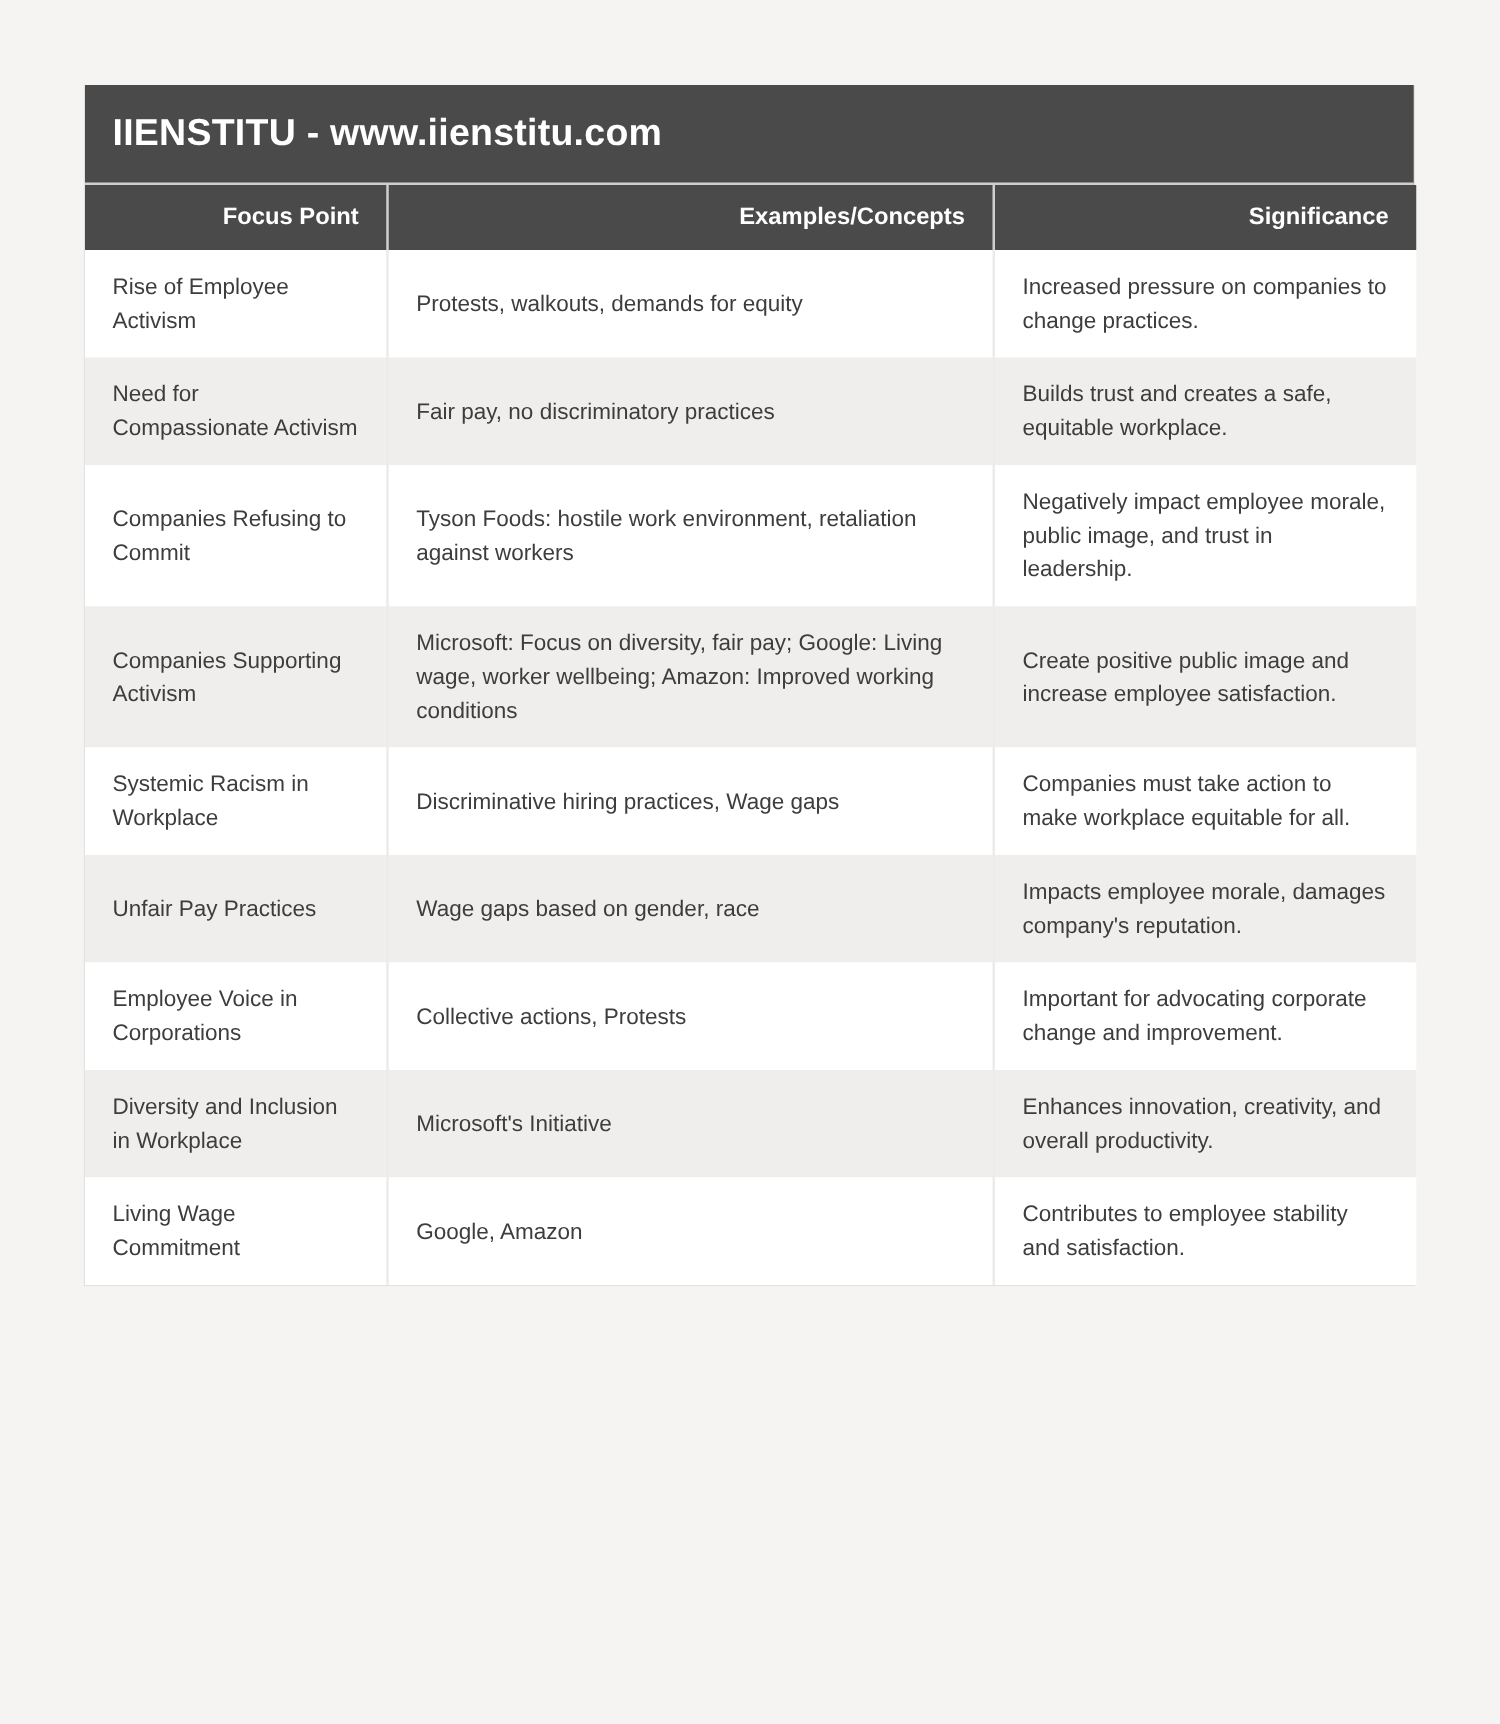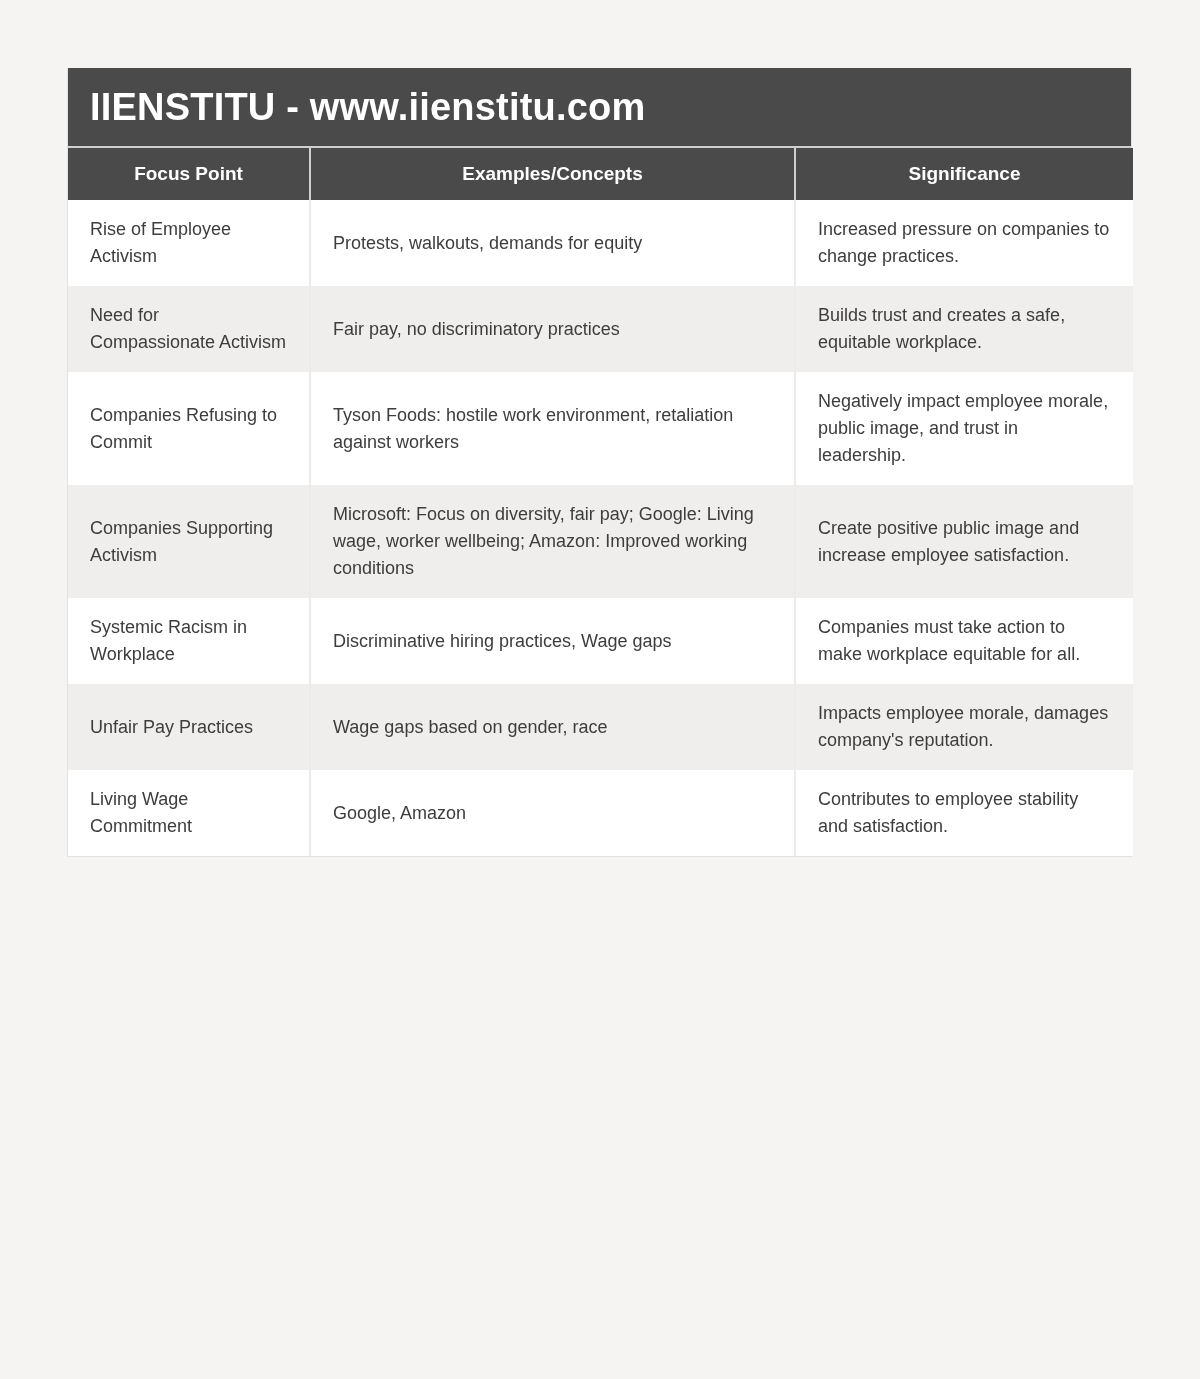--- a/index.html
+++ b/index.html
@@ -20,38 +20,38 @@
   .title-bar {
     height: 80px;
     background: #4a4a4a;
     display: flex;
     align-items: center;
     padding-left: 22px;
     border-bottom: 2px solid #cfcfcf;
   }
   .title-bar h1 {
     color: #ffffff;
-    font-size: 38px;
+    font-size: 30px;
     font-weight: bold;
     letter-spacing: 0.2px;
   }
   table.content {
     width: 100%;
     border-collapse: collapse;
     table-layout: fixed;
   }
   col.c1 { width: 242px; }
   col.c2 { width: 485px; }
   col.c3 { width: 338px; }
   th {
     background: #4a4a4a;
     color: #ffffff;
     font-size: 19px;
     font-weight: bold;
-    text-align: center;
+    text-align: right;
     padding: 15px 22px;
     height: 47px;
     vertical-align: middle;
   }
   th + th { border-left: 2px solid #cfcfcf; margin-left: 24px; }
   td {
     font-size: 18px;
     line-height: 27px;
     color: #3d3d3d;
     padding: 16px 22px;
@@ -113,21 +113,31 @@
     <td>Companies must take action to make workplace equitable for all.</td>
   </tr>
 
 
   <tr>
     <td>Unfair Pay Practices</td>
     <td>Wage gaps based on gender, race</td>
     <td>Impacts employee morale, damages company's reputation.</td>
   </tr>
 
+  <tr>
+    <td>Employee Voice in Corporations</td>
+    <td>Collective actions, Protests</td>
+    <td>Important for advocating corporate change and improvement.</td>
+  </tr>
 
+  <tr>
+    <td>Diversity and Inclusion in Workplace</td>
+    <td>Microsoft's Initiative</td>
+    <td>Enhances innovation, creativity, and overall productivity.</td>
+  </tr>
 
   <tr>
     <td>Living Wage Commitment</td>
     <td>Google, Amazon</td>
     <td>Contributes to employee stability and satisfaction.</td>
   </tr>
 </tbody>
   </table>
 </div>
 

